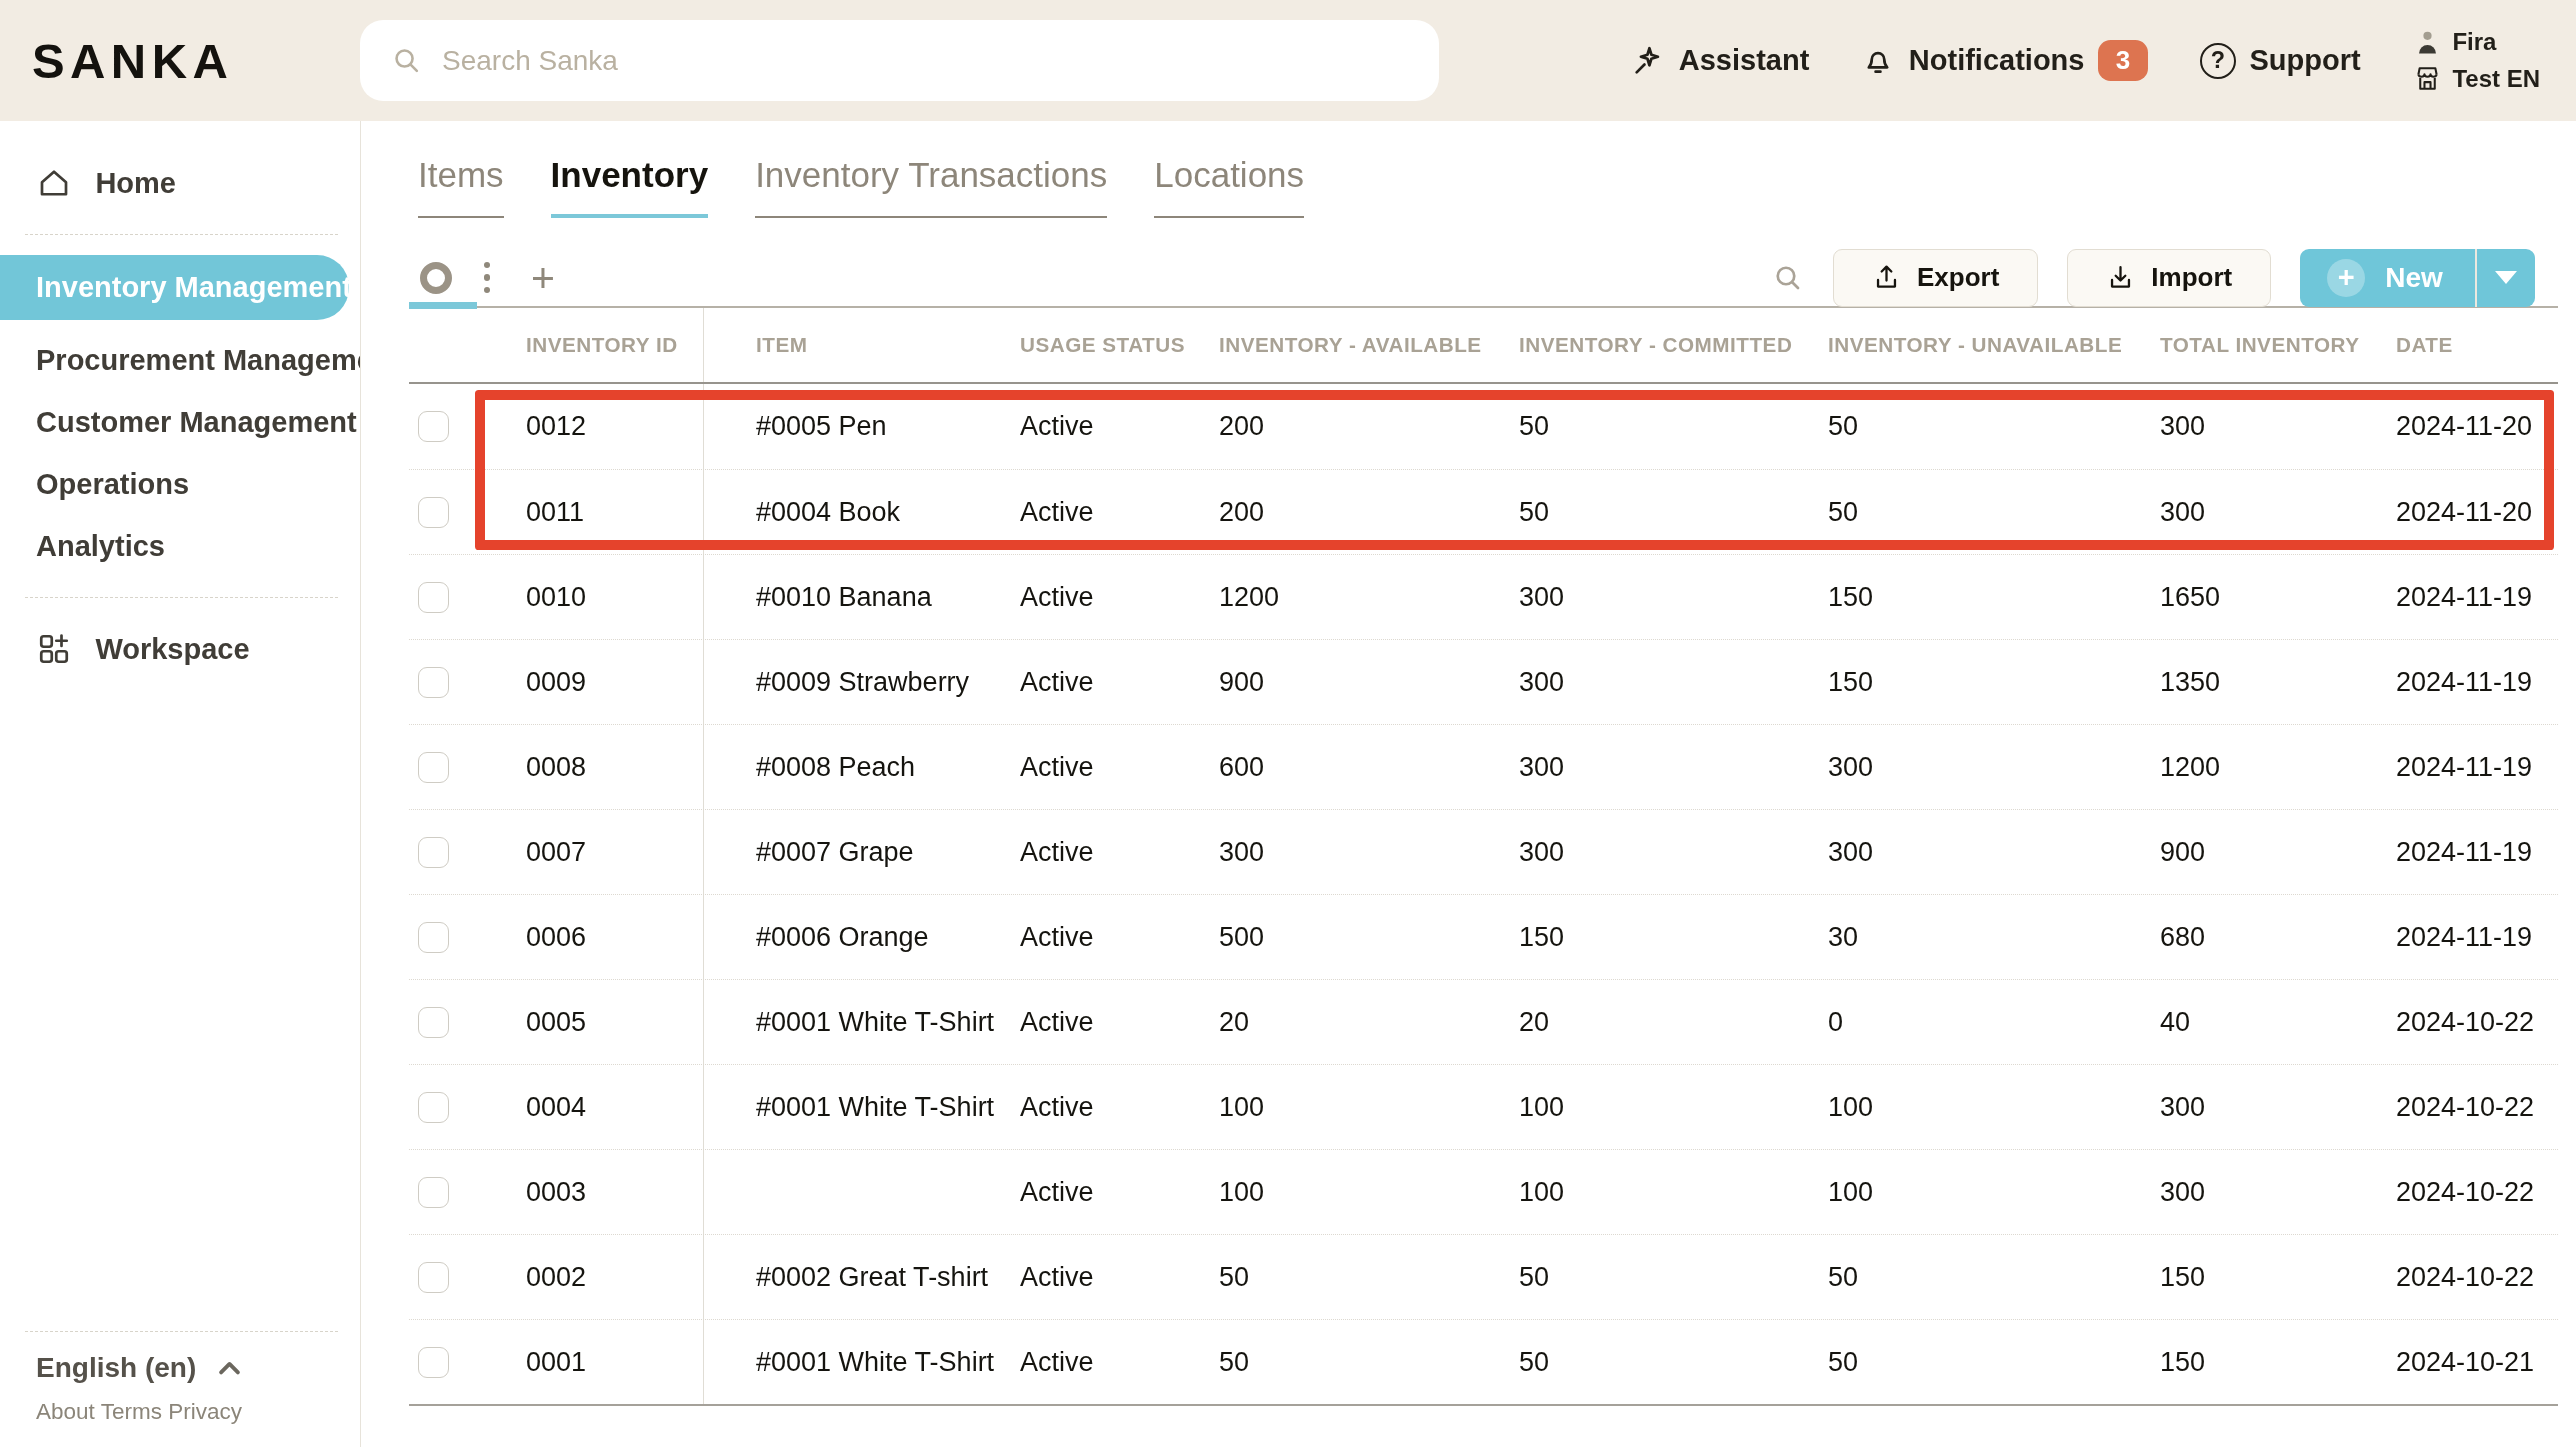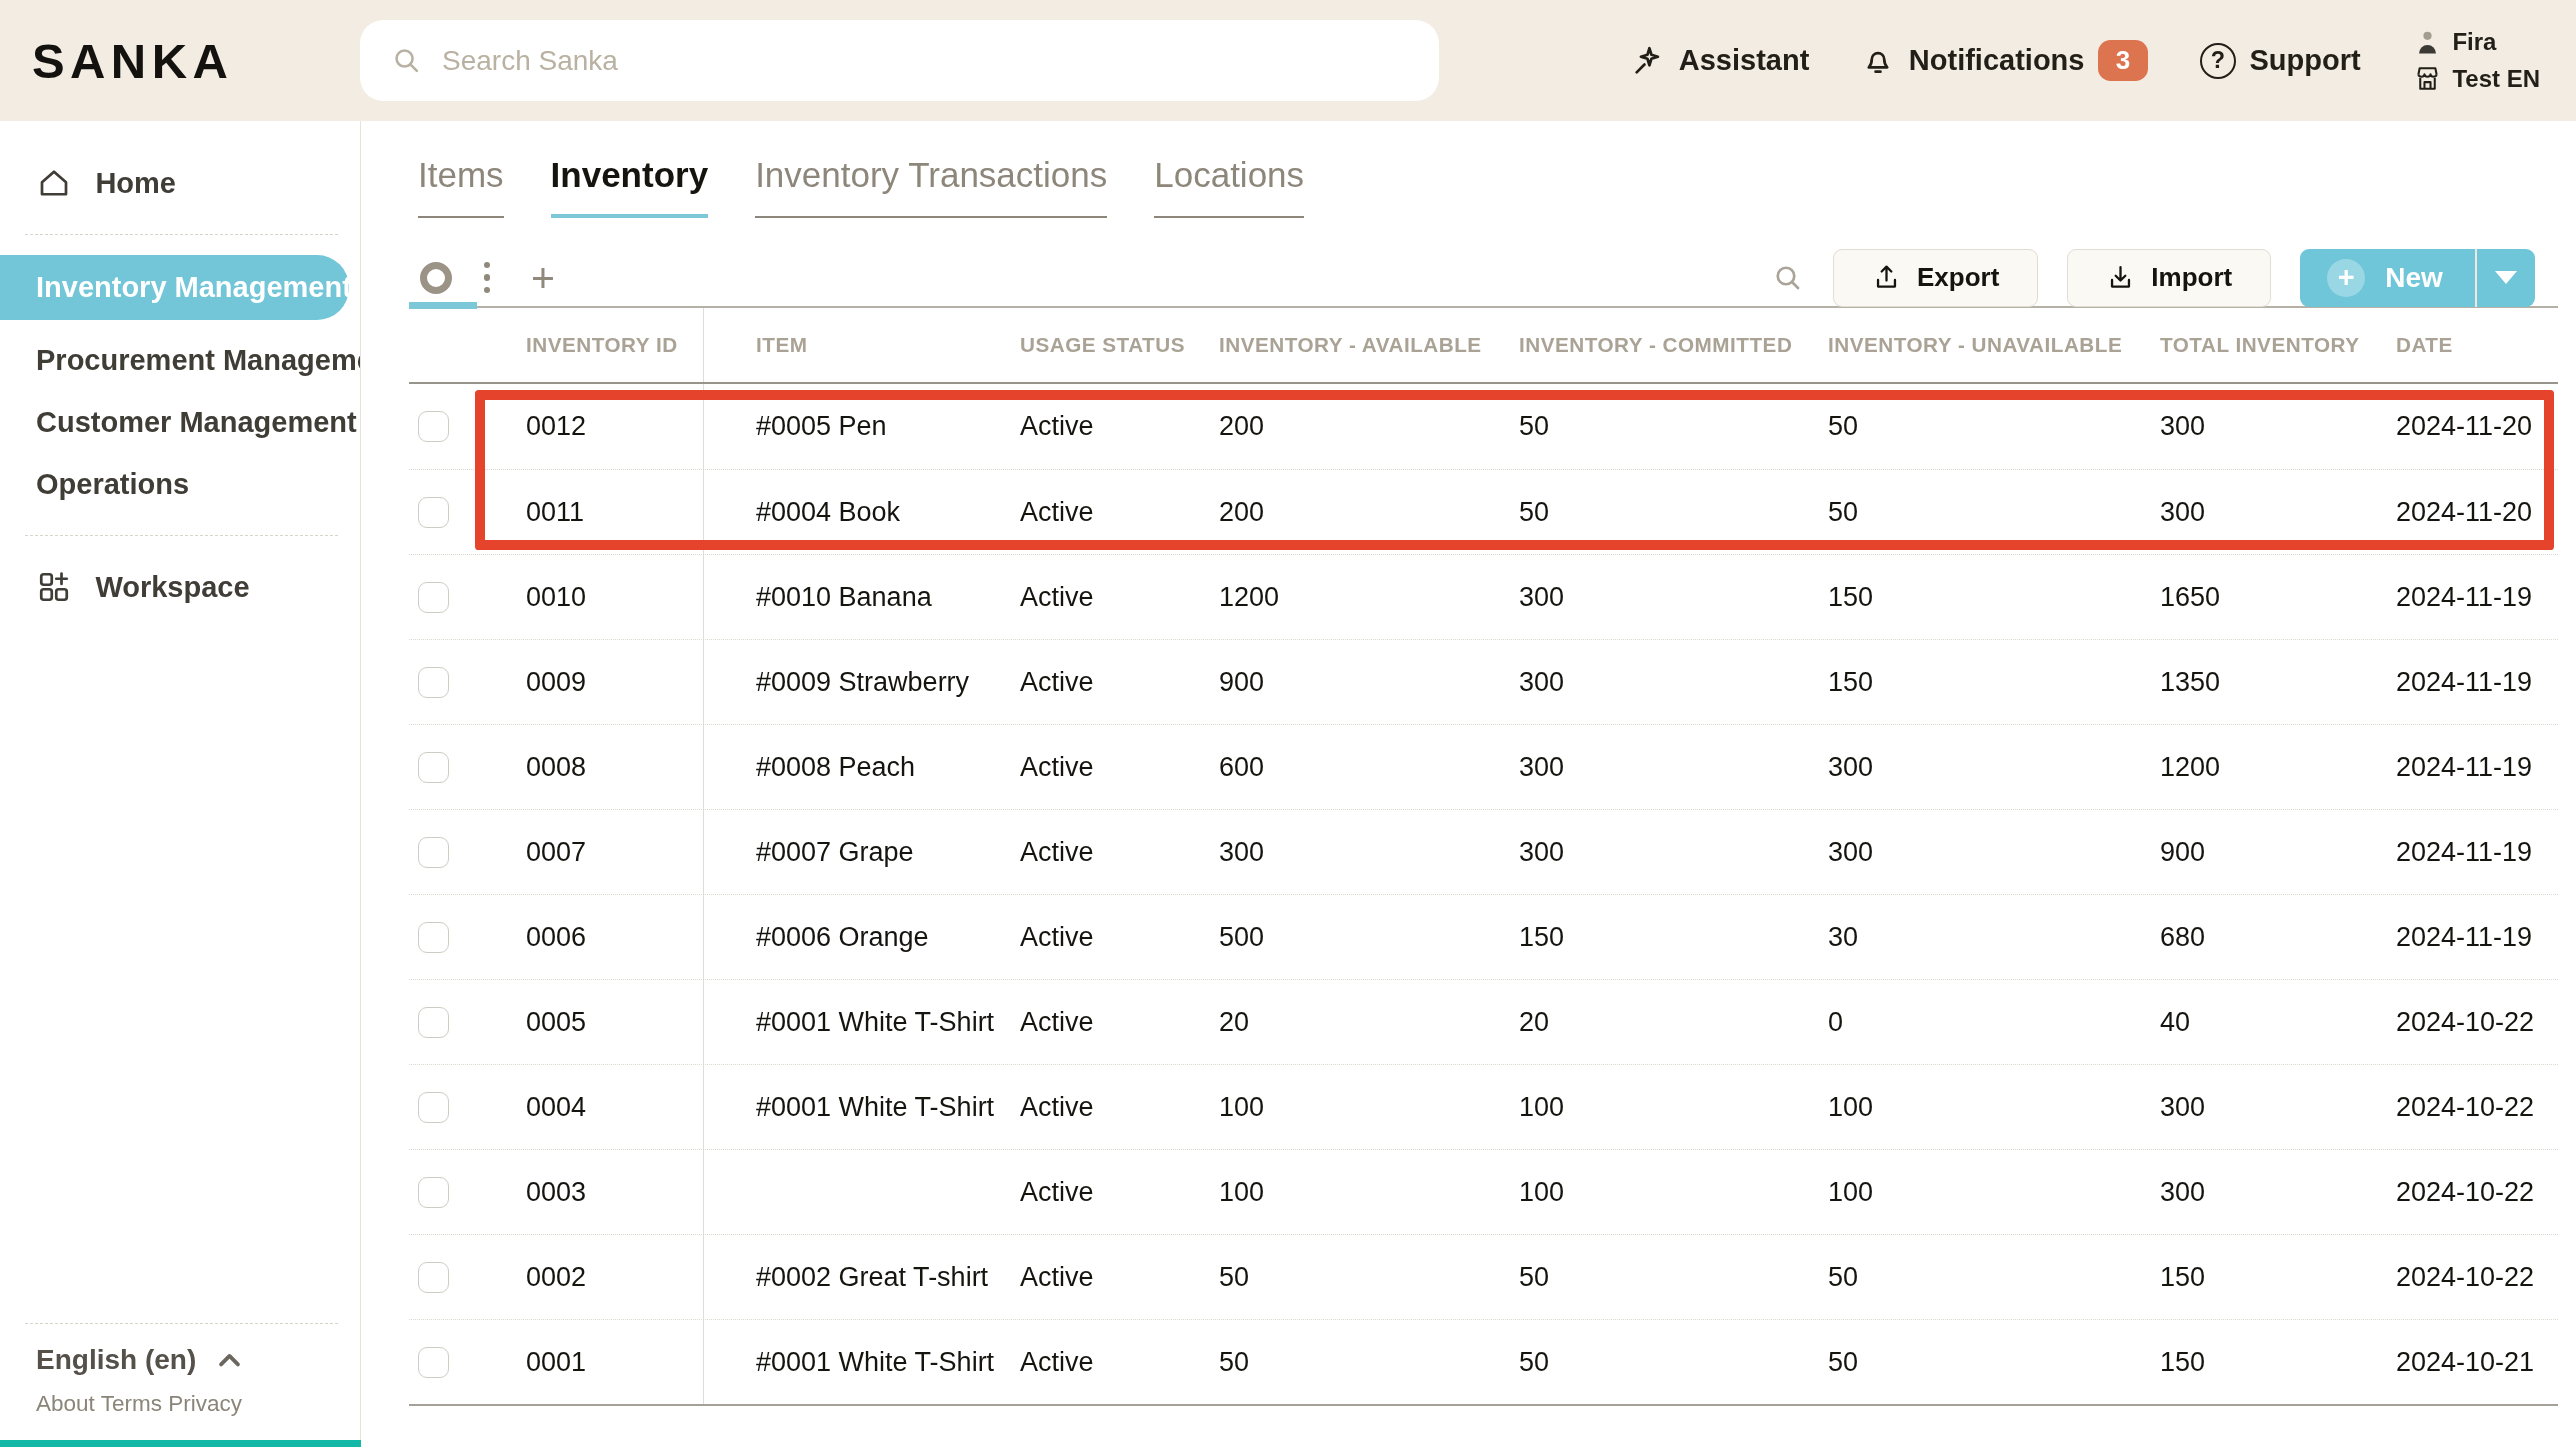--- a/index.html
+++ b/index.html
@@ -23,21 +23,21 @@
   .topnav { position:absolute; right:36px; top:0; height:100%; display:flex; align-items:center; gap:52px; }
   .navitem { display:flex; align-items:center; gap:13.5px; font-size:29px; font-weight:700; color:#221f19; cursor:pointer; }
   .badge { min-width:50px; height:41px; border-radius:12.6px; background:#dd7450; color:#fff;
            font-size:26px; font-weight:700; display:flex; align-items:center; justify-content:center; padding:0 10.8px; }
   .qmark { width:36px; height:36px; border:2.7px solid #221f19; border-radius:50%;
            display:flex; align-items:center; justify-content:center; font-size:23.4px; font-weight:700; color:#221f19; }
   .userblock { display:flex; flex-direction:column; gap:7.2px; font-size:24px; font-weight:700; color:#221f19; }
   .userrow { display:flex; align-items:center; gap:10.8px; }
 
   
-  .sidebar { position:absolute; top:121px; left:0; width:361px; bottom:8px; background:#fff;
+  .sidebar { position:absolute; top:121px; left:0; width:361px; bottom:0; background:#fff;
              border-right:1.8px solid #e7e3da; overflow:hidden; z-index:5; }
   .side-item { display:flex; align-items:center; gap:23.4px; height:62px; padding-left:36px;
                font-size:29px; font-weight:600; color:#403d37; white-space:nowrap; cursor:pointer; }
   .side-item.home { margin-top:31px; }
   .sdivider { border-top:1.8px dashed #d8d4ca; margin:20px 22.5px 20px 25px; }
   .pill { height:65px; display:flex; align-items:center; padding-left:36px; width:349px;
           background:#72c6d8; color:#fff; border-radius:0 32px 32px 0;
           font-size:29px; font-weight:600; white-space:nowrap; margin-bottom:9px; cursor:pointer; }
   .side-bottom { position:absolute; bottom:0; left:0; right:0; padding-bottom:23.4px; }
   .lang { display:flex; gap:18px; align-items:center; font-size:28px; font-weight:600;
@@ -177,20 +177,23 @@
     </div>
     <div class="side-item">
       <span>Procurement Management</span>
     </div>
     <div class="side-item">
       <span>Customer Management</span>
     </div>
     <div class="side-item">
       <span>Operations</span>
     </div>
+    <div class="side-item">
+      <span>Analytics</span>
+    </div>
 
     <div class="sdivider"></div>
 
     <div class="side-item">
       <span class="ico">
         <svg width="36" height="36" viewBox="0 0 24 24" fill="none" stroke="#403d37" stroke-width="1.8" stroke-linecap="round">
             <rect x="3.5" y="3.5" width="7" height="7" rx="1.6"></rect>
             <rect x="3.5" y="13.5" width="7" height="7" rx="1.6"></rect>
             <rect x="13.5" y="13.5" width="7" height="7" rx="1.6"></rect>
             <path d="M17 3 v7 M13.5 6.5 h7"></path>

